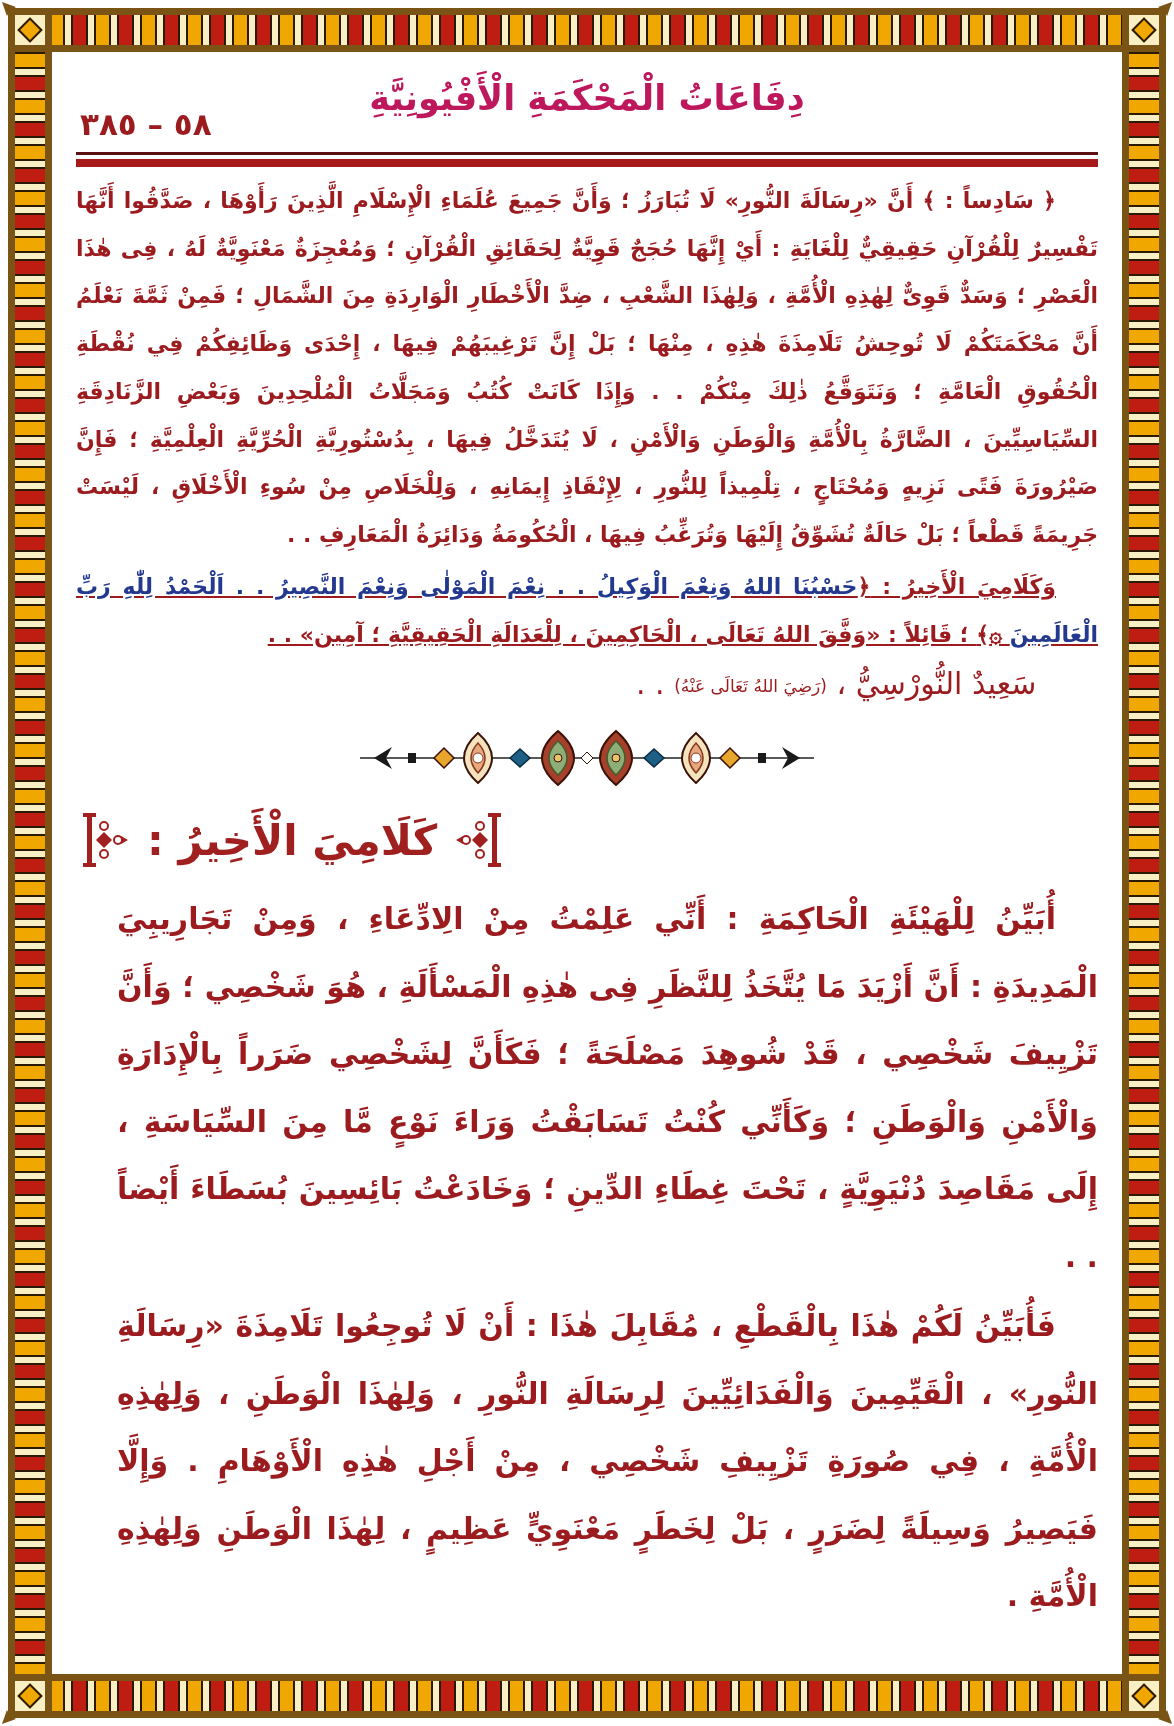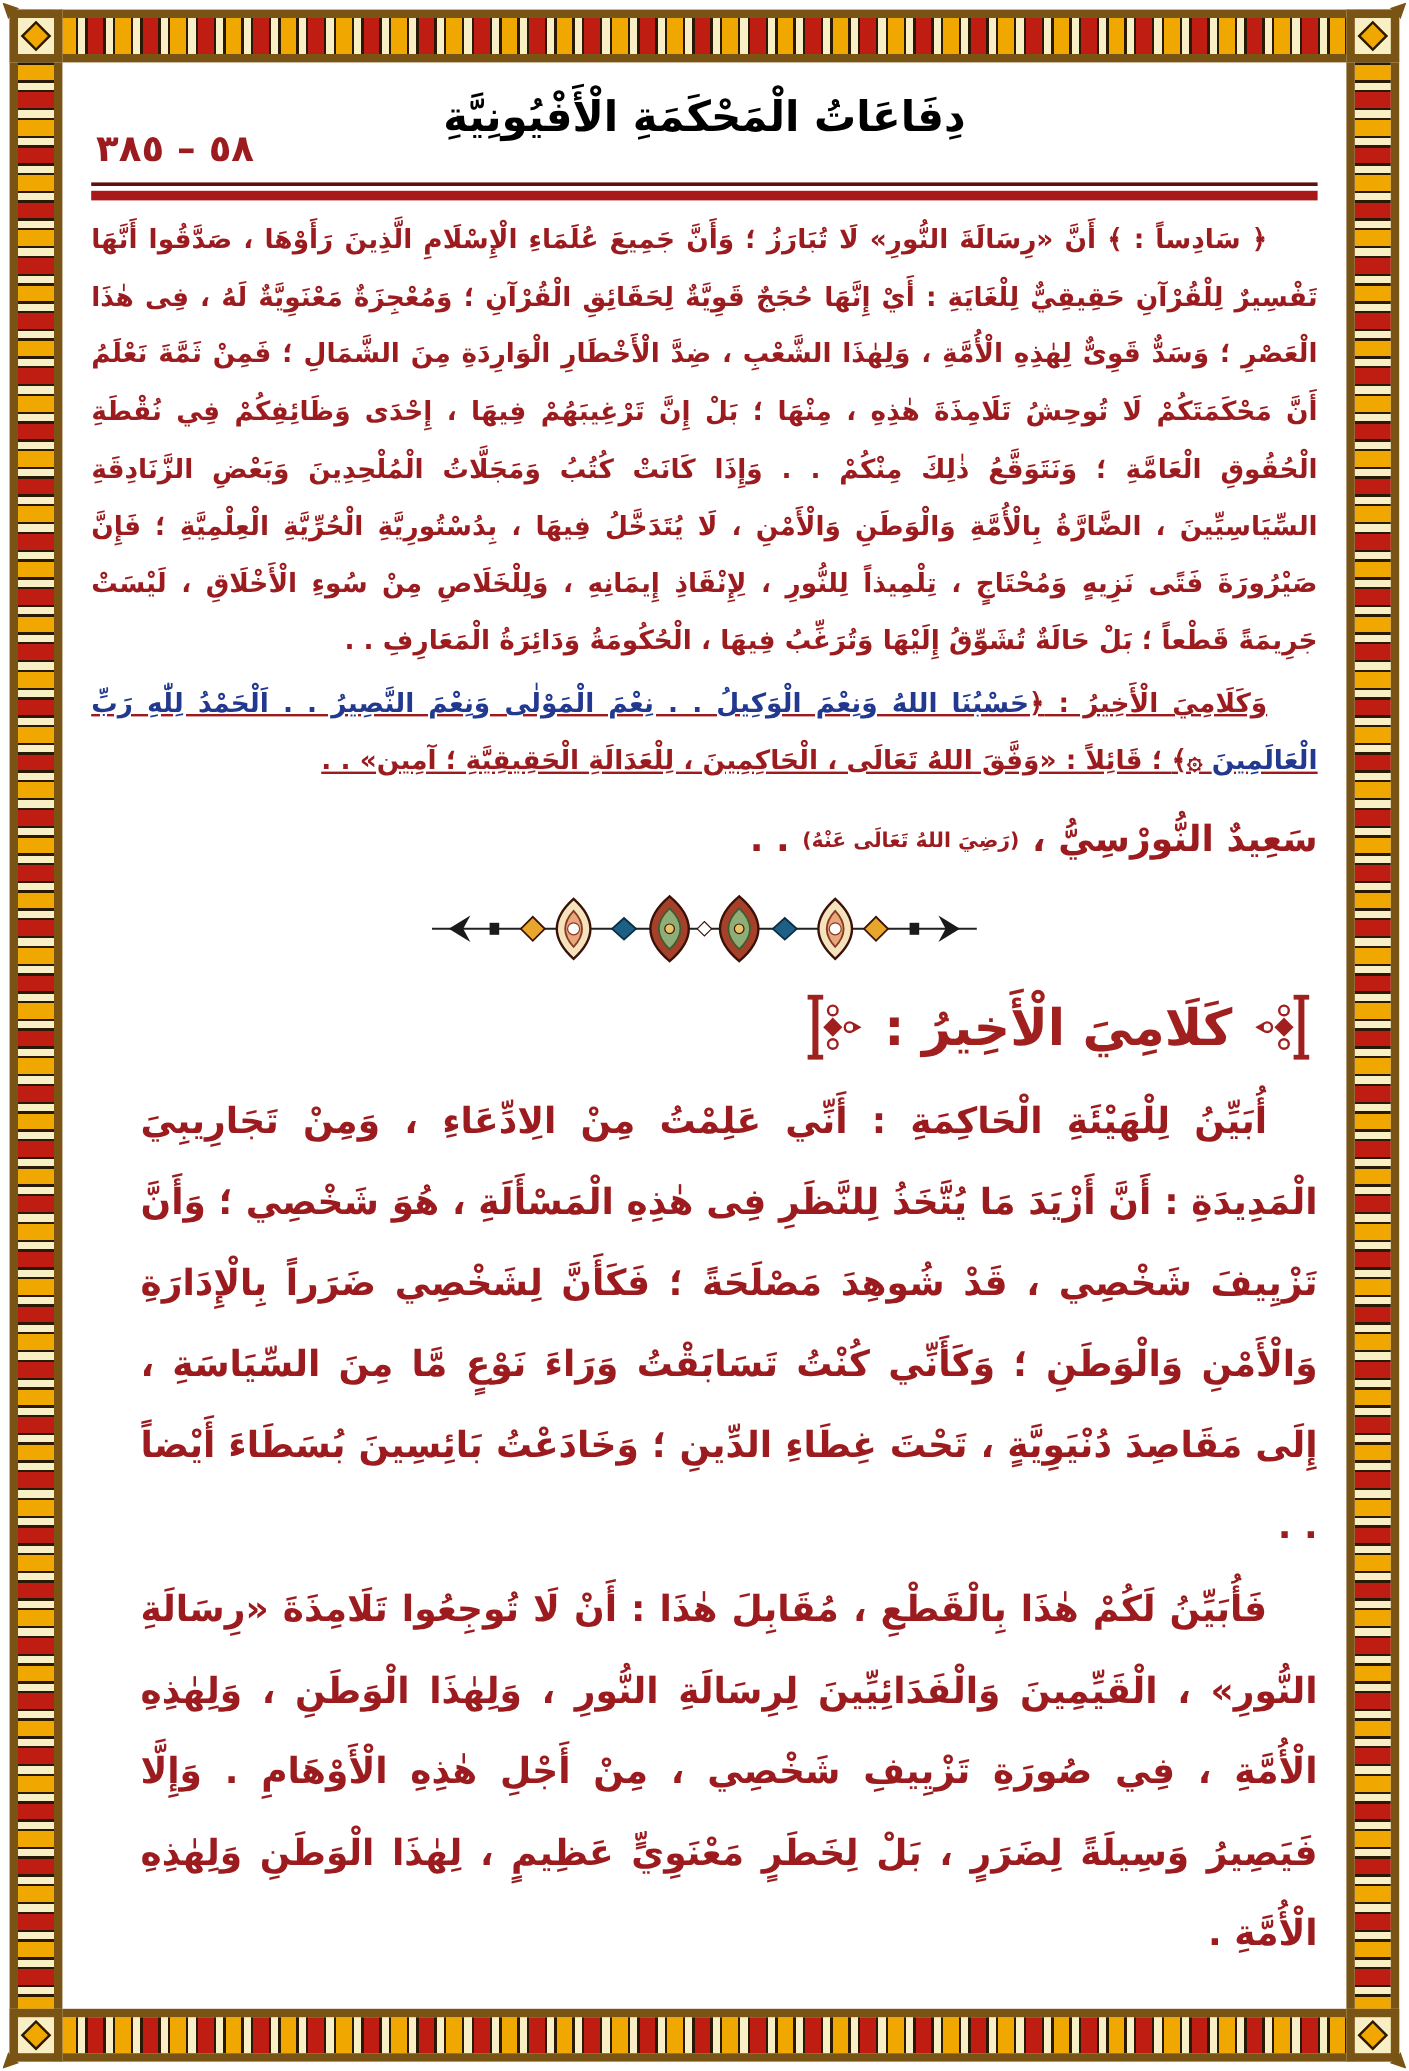--- a/index.html
+++ b/index.html
@@ -49,49 +49,49 @@
   .finial.bl { bottom:2px; left:2px; clip-path:polygon(0 100%,100% 65%,60% 40%,35% 0); }
   .finial.br { bottom:2px; right:2px; clip-path:polygon(100% 100%,0 65%,40% 40%,65% 0); }
 
   
   .content {
     position:absolute; inset:52px; padding:18px 24px 0 24px;
     color:#9b1b1e;
   }
   .header { position:relative; height:76px; }
   .page-title {
-    text-align:center; font-size:35px; font-weight:bold; color:#000000;
+    text-align:center; font-size:35px; font-weight:bold; color:#be185d;
     padding-top:8px; letter-spacing:0;
   }
   .page-number {
     position:absolute; left:4px; top:36px;
     font-size:31px; font-weight:bold; color:#9b1b1e;
   }
   .double-rule { margin:6px 0 10px 0; }
   .double-rule .thin { height:3px; background:#5d1212; }
   .double-rule .thick { height:8px; background:#a81a1a; margin-top:4px; }
 
   p.body {
     font-size:22px; font-weight:bold; line-height:2.17;
     text-align:justify; color:#9b1b1e;
   }
   p.body.indent { text-indent:42px; }
   .blue { color:#23398f; }
   .red { color:#9b1b1e; }
   .quote-par { margin-top:4px;text-decoration:underline; }
   .signature {
-    margin-top:24px; font-size:30px; font-weight:bold; color:#9b1b1e;
+    margin-top:8px; font-size:30px; font-weight:normal; color:#9b1b1e;
     text-align:left; padding-left:560px; white-space:nowrap;
   }
   .seal { font-size:17px; vertical-align:middle; }
 
   .divider-wrap { text-align:center; margin:26px 0 14px 0; }
 
   .heading-line {
-    text-align:right; margin:18px 0 16px 0; white-space:nowrap;
+    text-align:left; margin:18px 0 16px 0; white-space:nowrap;
   }
   .heading-text {
     font-size:42px; font-weight:bold; color:#a02020;
     display:inline-block; vertical-align:middle; padding:0 14px;
   }
   .heading-orn { display:inline-block; vertical-align:middle; }
 
   .section-two p.body { font-size:30px; line-height:2.25;margin-left:41px; }
   .section-two p.body + p.body { margin-top:2px; }
 </style>

